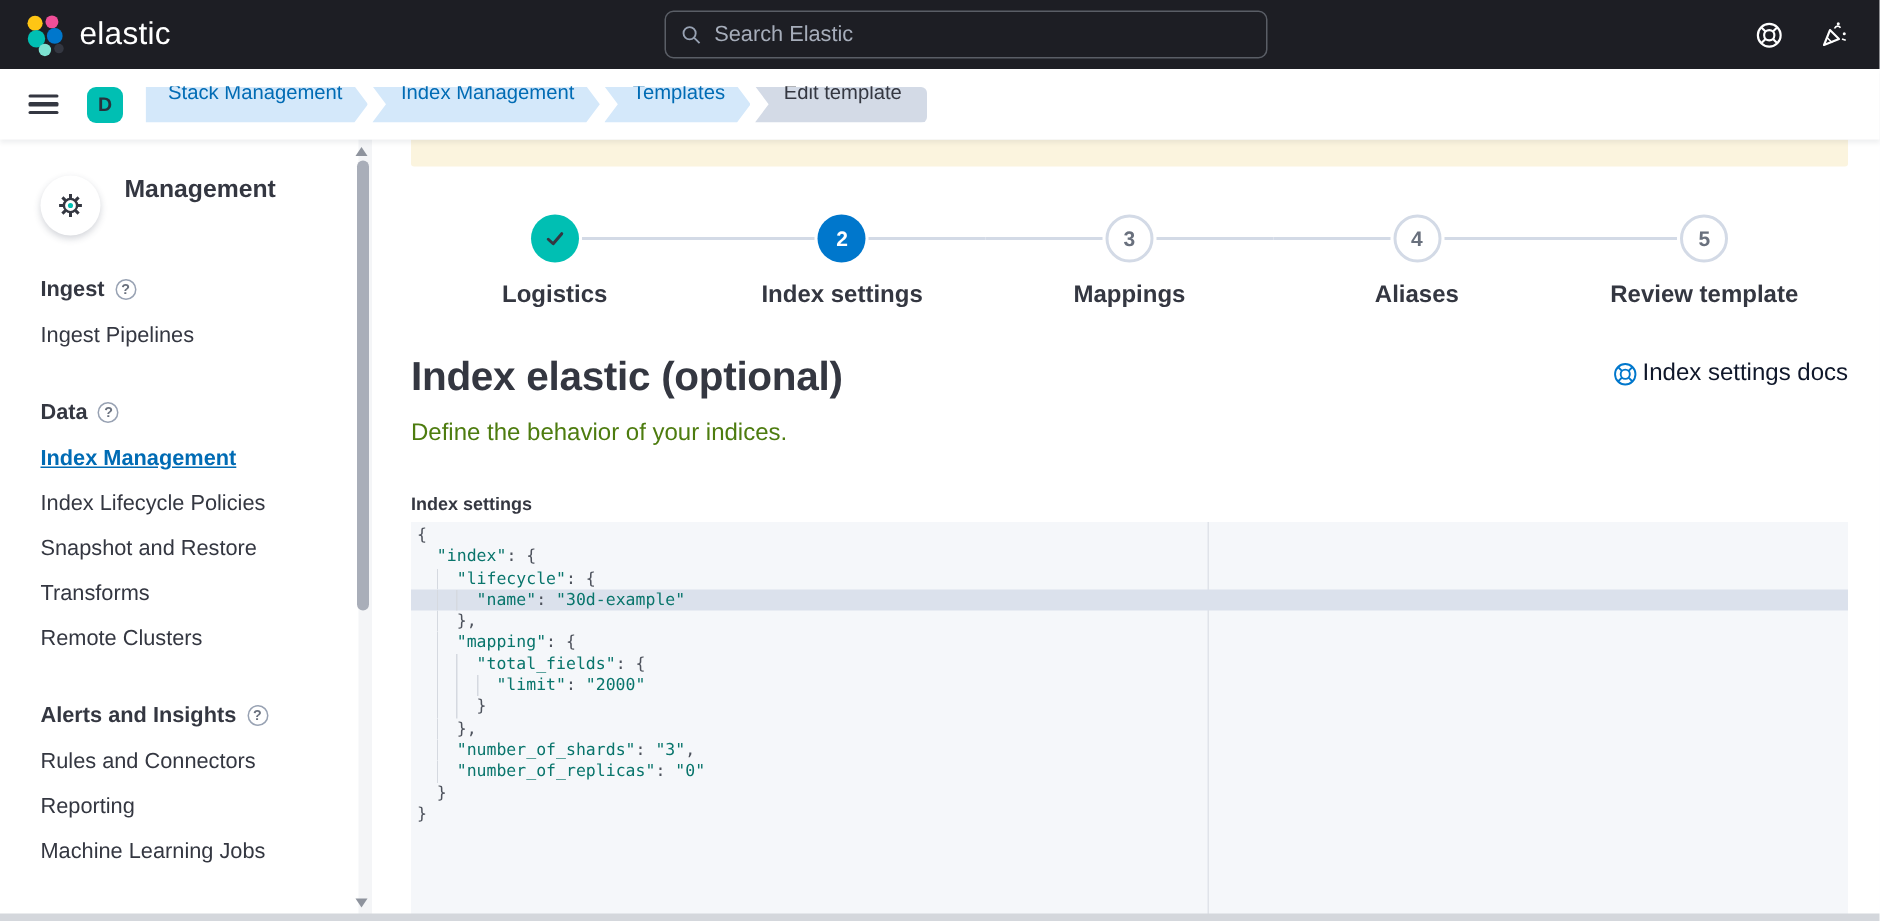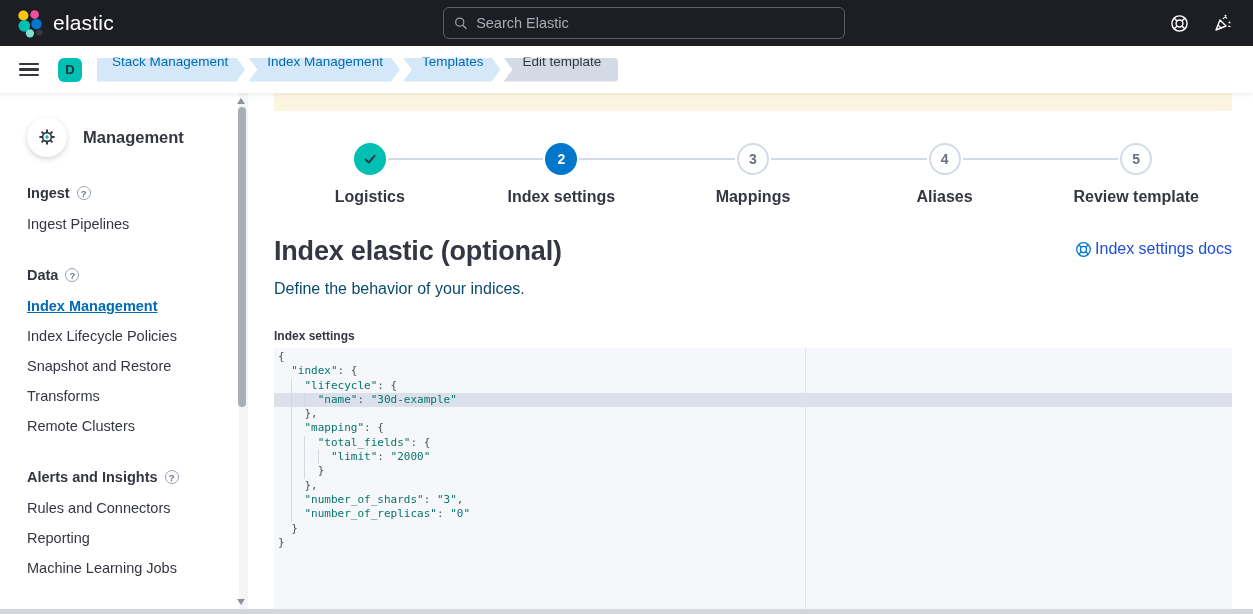--- a/index.html
+++ b/index.html
@@ -36,21 +36,21 @@
   .crumb + .crumb { margin-left:3px; padding-left:19px; }
   .crumb.blue { background:#d4e8fa; color:#006bb4; }
   .crumb.gray { background:#d3dae6; color:#343741; cursor:default; }
   .crumb.first { clip-path:polygon(0 0, calc(100% - 9px) 0, 100% 50%, calc(100% - 9px) 100%, 0 100%); }
   .crumb.mid   { clip-path:polygon(0 0, calc(100% - 9px) 0, 100% 50%, calc(100% - 9px) 100%, 0 100%, 9px 50%); }
   .crumb.last  { clip-path:polygon(0 0, 100% 0, 100% 100%, 0 100%, 9px 50%); border-radius:0 4px 4px 0; }
 
   
   .sidebar { position:absolute; left:0; top:93px; width:250px; height:521px; background:#fff; }
   .sidebar-inner { padding:24px 26px 0 27px; }
-  .mgmt-header { display:flex; align-items:center; gap:16px; }
+  .mgmt-header { display:flex; align-items:flex-start; gap:16px; }
   .gear-avatar { width:40px; height:40px; border-radius:50%; background:#fff;
                  box-shadow:0 2px 5px rgba(50,60,80,.22); display:flex; align-items:center;
                  justify-content:center; }
   .mgmt-title { font-size:16.5px; font-weight:700; color:#343741; }
   .side-section { margin-top:28px; }
   .side-heading { font-size:14.5px; font-weight:700; color:#343741; display:flex;
                   align-items:center; gap:7px; margin-bottom:8px; }
   .qicon { width:14px; height:14px; border:1px solid #98a2b3; border-radius:50%; color:#69707d;
            font-size:9.5px; font-weight:700; display:inline-flex; align-items:center;
            justify-content:center; cursor:pointer; }
@@ -84,23 +84,23 @@
                  justify-content:center; font-size:14px; font-weight:600; z-index:1; }
   .step.complete .step-circle { background:#00bfb3; color:#343741; }
   .step.current  .step-circle { background:#0077cc; color:#fff; }
   .step.incomplete .step-circle { background:#fff; border:2px solid #d3dae6; color:#69707d; }
   .step-label { margin-top:13px; font-size:16px; font-weight:600; color:#343741;text-align:right; }
   .step.current .step-label { font-weight:700; }
 
   
   .title-row { display:flex; align-items:flex-start; justify-content:space-between; margin-top:30px; }
   .page-title { font-size:27px; font-weight:700; color:#343741; letter-spacing:-.2px; }
-  .docs-link { display:flex; align-items:center; gap:3px; color:#1d4ed8; font-size:16px;
+  .docs-link { display:flex; align-items:center; gap:3px; color:#0f172a; font-size:16px;
                text-decoration:none; margin-top:4px; cursor:pointer; }
-  .subtitle { margin-top:13px; font-size:16px; color:#0c4a6e; }
+  .subtitle { margin-top:13px; font-size:16px; color:#4d7c0f; }
 
   
   .form-label { margin-top:31px; font-size:12px; font-weight:700; color:#343741; }
   .code-editor { position:relative; margin-top:5px; width:958px; height:420px; background:#f5f7fa;
                  font-family:"DejaVu Sans Mono","Liberation Mono",monospace; font-size:11px;
                  cursor:text; overflow:hidden; }
   .print-margin { position:absolute; left:531px; top:0; width:1px; height:100%; background:#e0e3e9; }
   .code-lines { position:relative; padding-top:2px; }
   .code-line { height:14.3px; line-height:14.3px; white-space:pre; padding-left:4px; position:relative; }
   .code-line.active { background:#dbe1ec; }

